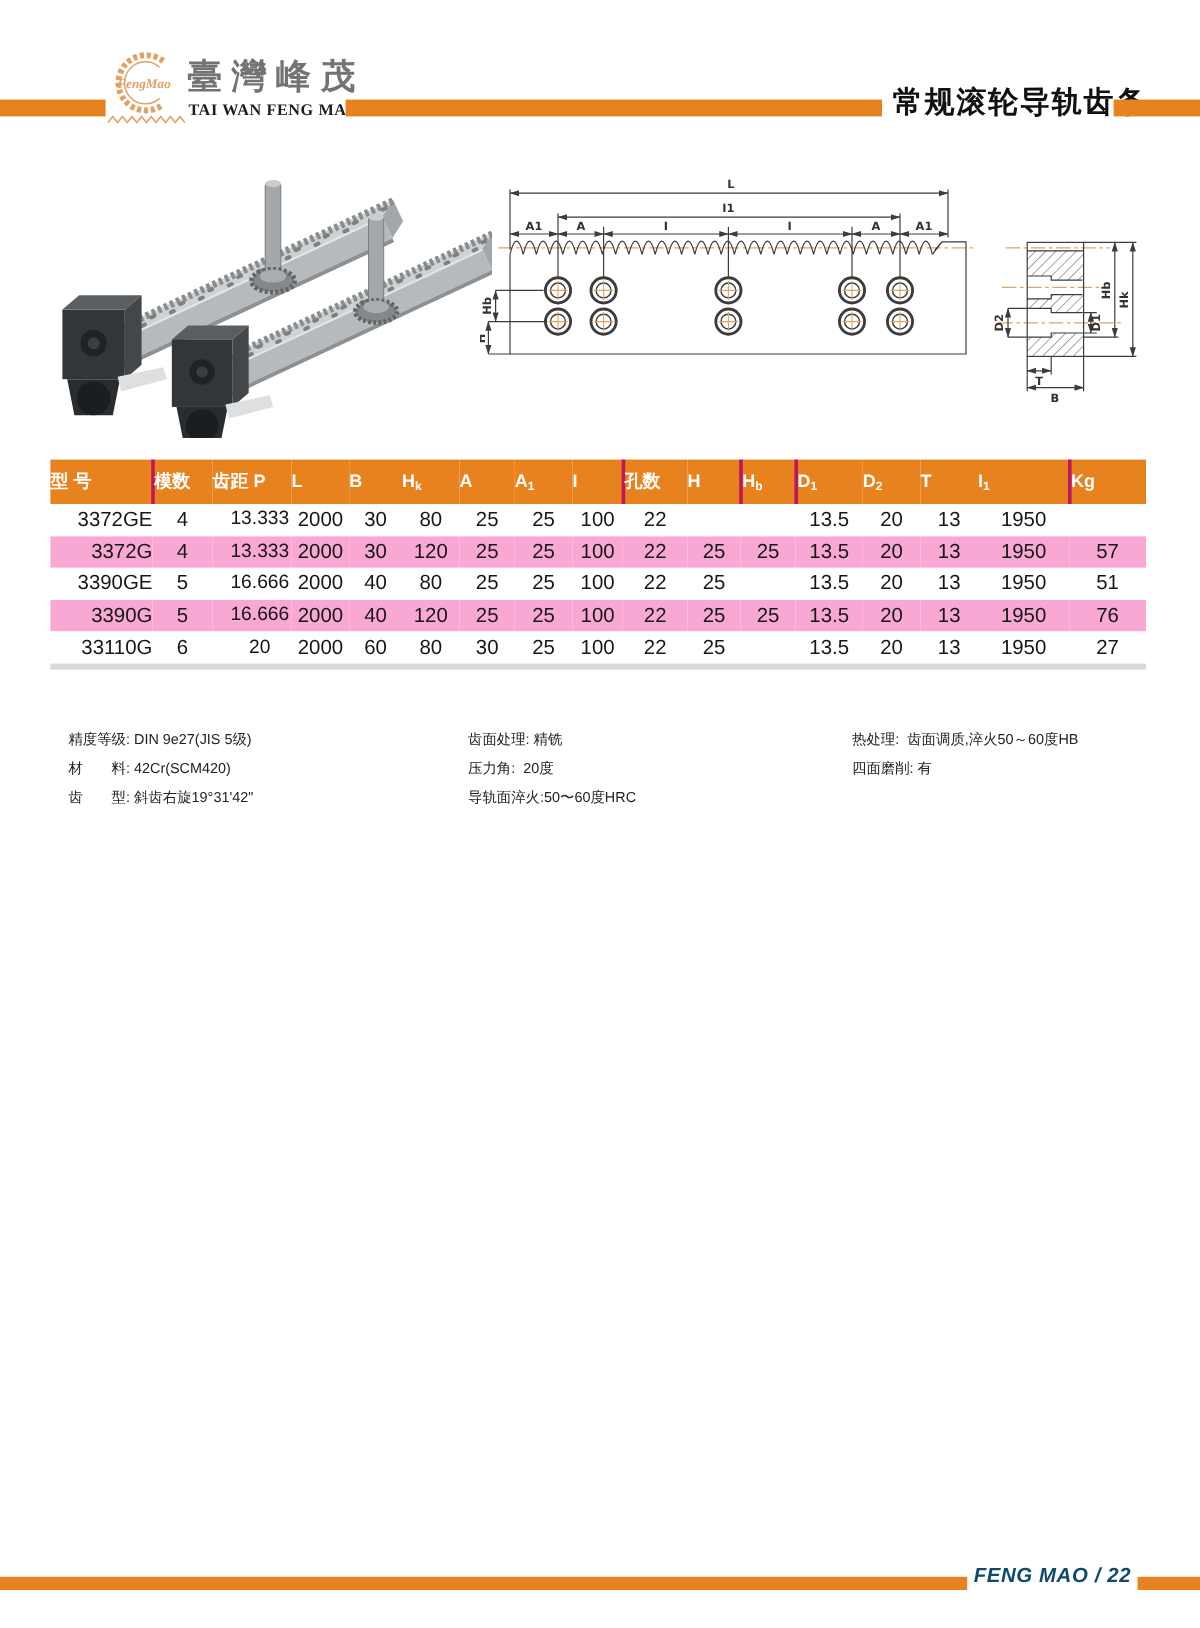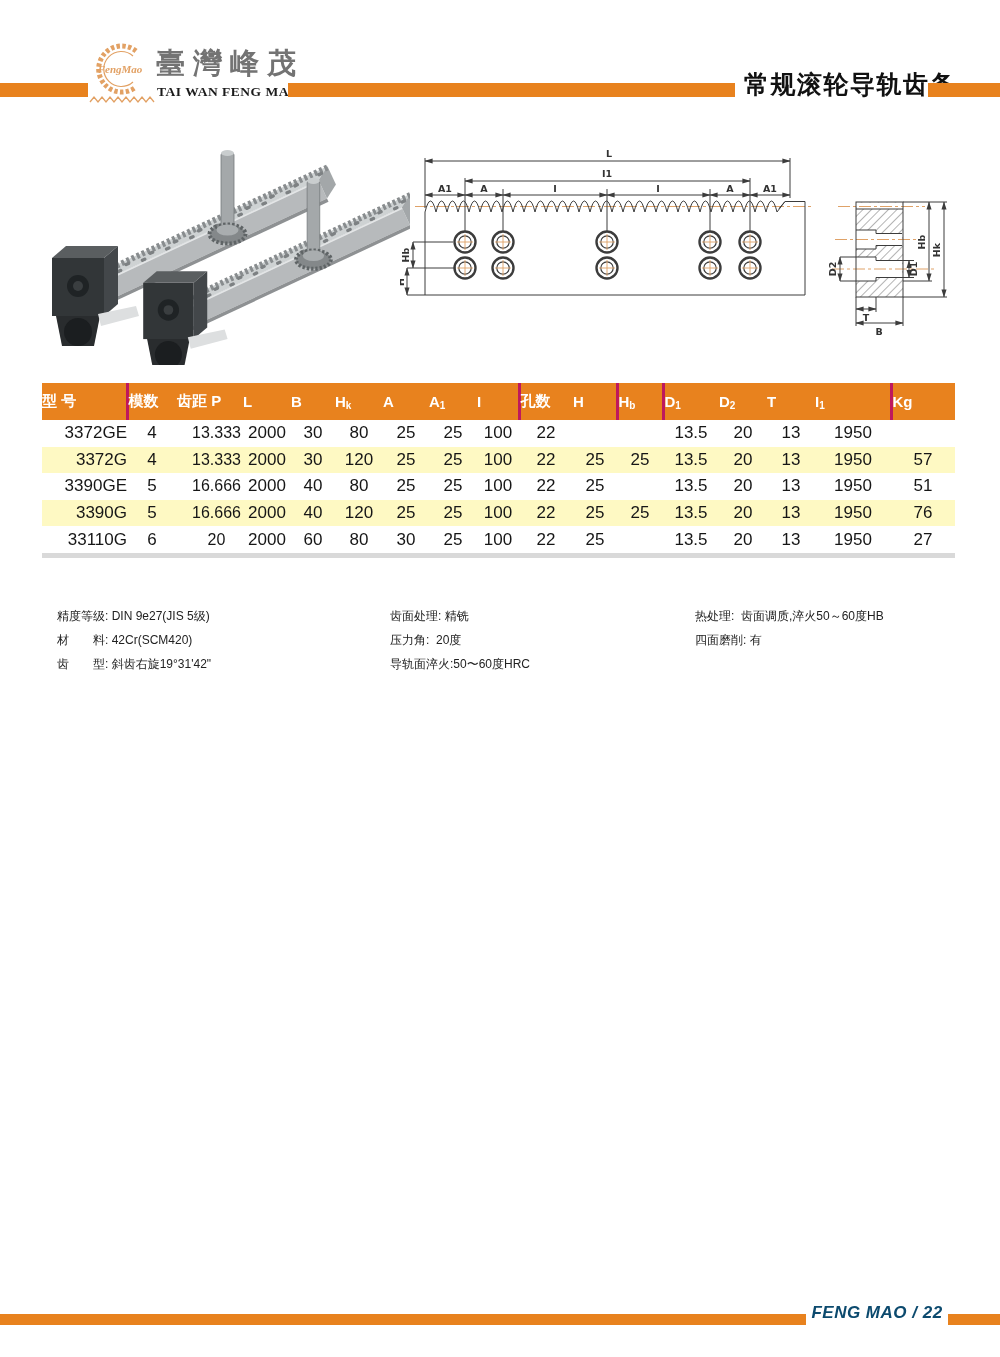--- a/index.html
+++ b/index.html
@@ -22,21 +22,21 @@
   .dim { font-family:"DejaVu Sans",sans-serif; font-size:9.5px; font-weight:600; fill:#333; text-anchor:middle; }
 
   
   .spec-wrap { position:absolute; left:42px; top:383px; width:913px; }
   table { border-collapse:collapse; table-layout:fixed; width:913px; }
   th { background:#E8821E; color:#fff; height:37px; font-size:15px; font-weight:bold; text-align:left;
     white-space:nowrap; }
   th.dv { border-left:3px solid #be185d; }
   .subs { font-size:10px; position:relative; top:2px; }
   td { height:26.6px; font-size:17px; color:#161616; text-align:center; white-space:nowrap; }
-  tr.alt td { background:#fef9c3; }
+  tr.alt td { background:#f9a8d4; }
   td.c0 { text-align:right; padding-left:9px; }
   td.c2 { text-align:center; padding-left:13px; font-size:16px; }
   .table-strip { width:913px; height:5px; background:#D9D9D9; }
 
   
   .note-col { position:absolute; top:604px; font-size:12px; color:#222; line-height:24px; white-space:pre; }
   .note-line { white-space:pre; }
 
   
   .footer-text { position:absolute; left:806px; top:1303px; width:142px; text-align:center;
@@ -377,19 +377,19 @@
             <td>1950</td>
             <td>27</td>
           </tr>
         </tbody>
     </table>
     <div class="table-strip"></div>
   </div>
 
   <div class="note-col" style="left:57px;"><div class="note-line">精度等级: DIN 9e27(JIS 5级)</div><div class="note-line">材　　料: 42Cr(SCM420)</div><div class="note-line">齿　　型: 斜齿右旋19°31'42"</div></div>
   <div class="note-col" style="left:390px;"><div class="note-line">齿面处理: 精铣</div><div class="note-line">压力角:  20度</div><div class="note-line">导轨面淬火:50〜60度HRC</div></div>
-  <div class="note-col" style="left:695px;"><div class="note-line">热处理:  齿面调质,淬火50～60度HB</div><div class="note-line">四面磨削: 有</div></div>
+  <div class="note-col" style="left:710px;"><div class="note-line">热处理:  齿面调质,淬火50～60度HB</div><div class="note-line">四面磨削: 有</div></div>
 
   <div class="bar" style="left:0; top:1314px; width:806px; height:11px;"></div>
   <div class="footer-text">FENG MAO / 22</div>
   <div class="bar" style="left:948px; top:1314px; width:52px; height:11px;"></div>
 
 </div>
 
 </body></html>

